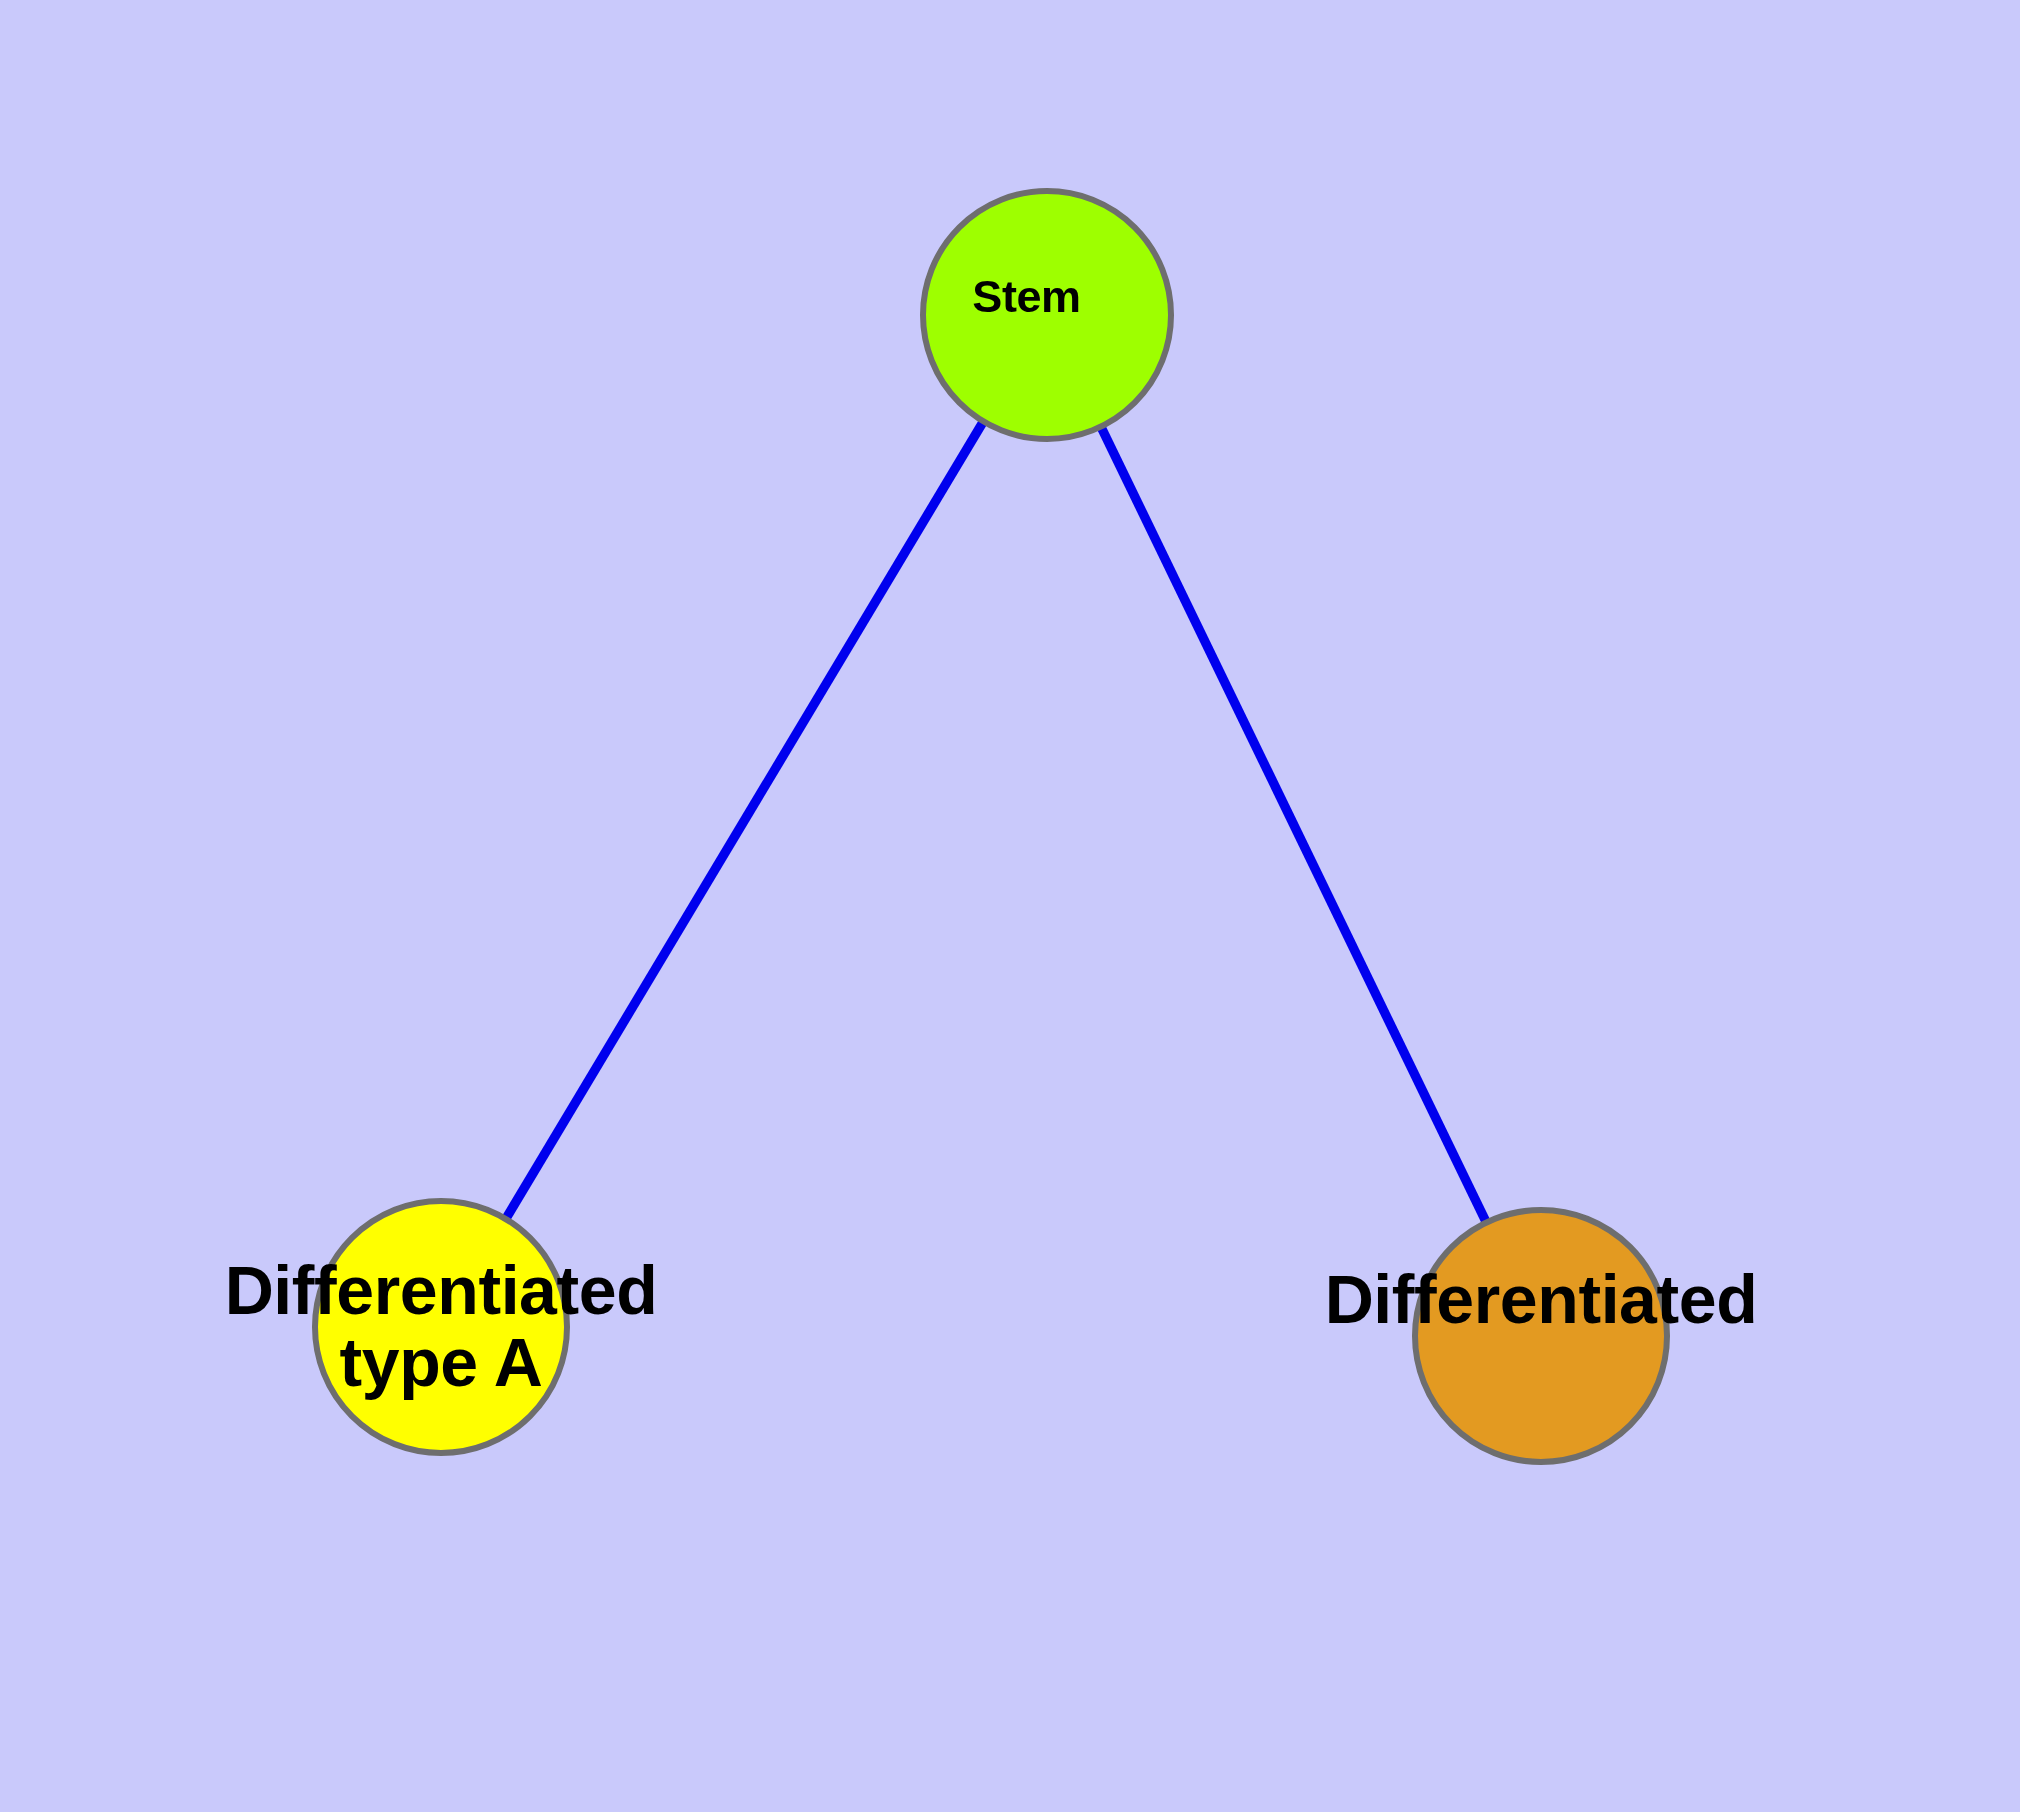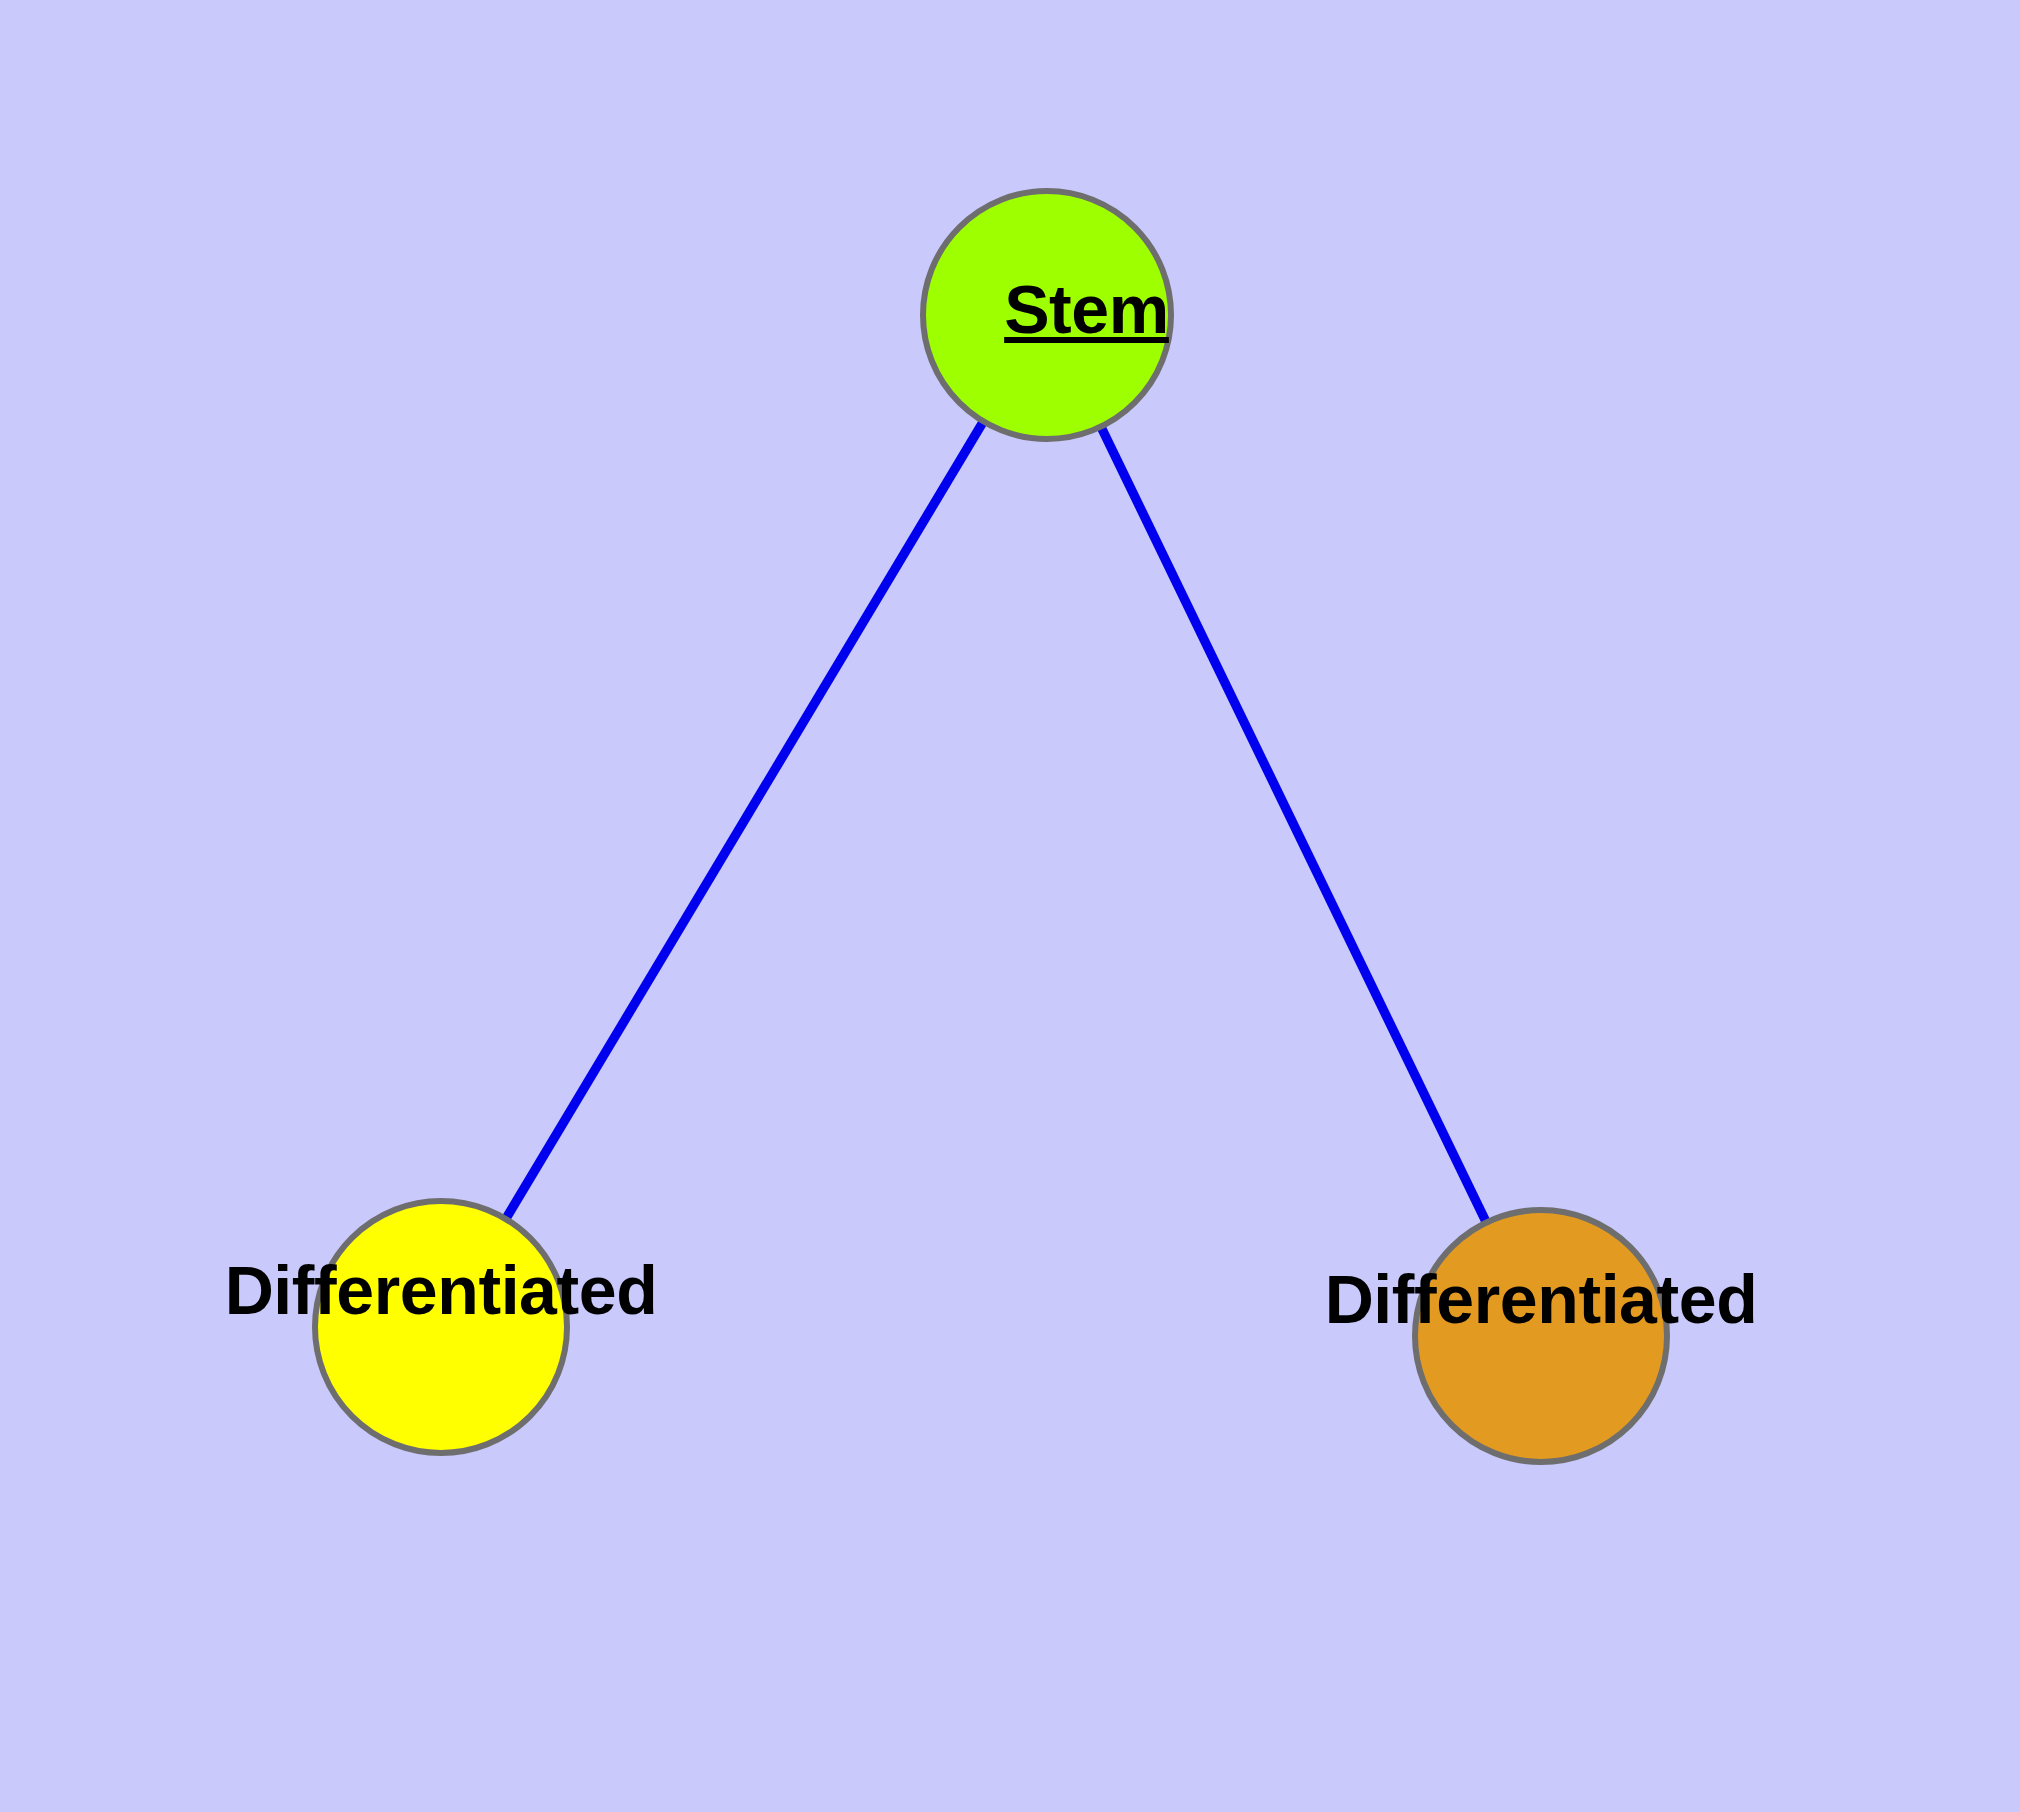--- a/index.html
+++ b/index.html
@@ -53,25 +53,24 @@
   
   #node-stem .node-circle {
     left: 920px;
     top: 188px;
     width: 254px;
     height: 254px;
     background: #9eff00;
     border: 6px solid #6e6e6e;
   }
   #label-stem {
-    left: 832px;
+    left: 772px;
     top: 273px;
     width: 509px;
-    font-size: 68px;
-    text-decoration: underline;
+    font-size: 45px;
   }
   
   #node-type-a .node-circle {
     left: 312px;
     top: 1198px;
     width: 258px;
     height: 258px;
     background: #ffff00;
     border: 6px solid #6e6e6e;
   }
@@ -112,20 +111,21 @@
   </div>
   <div class="node-label" id="label-stem">
     <div>Stem</div>
   </div>
 
   <div class="node" id="node-type-a">
     <div class="node-circle"></div>
   </div>
   <div class="node-label" id="label-type-a">
     <div>Differentiated</div>
+    <div>type A</div>
   </div>
 
   <div class="node" id="node-type-b">
     <div class="node-circle"></div>
   </div>
   <div class="node-label" id="label-type-b">
     <div>Differentiated</div>
   </div>
 
 </div>

